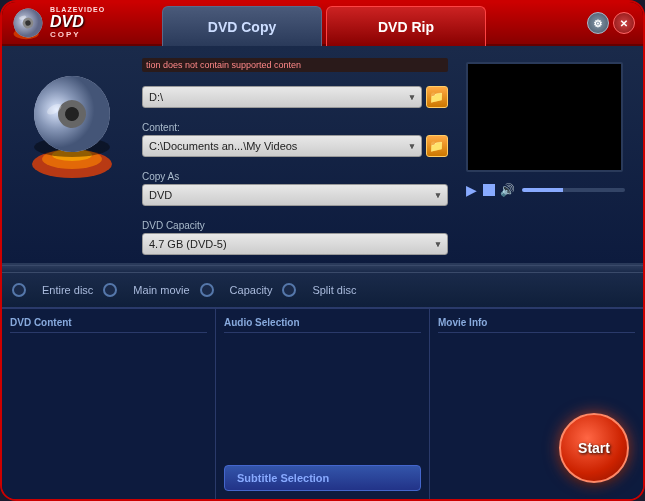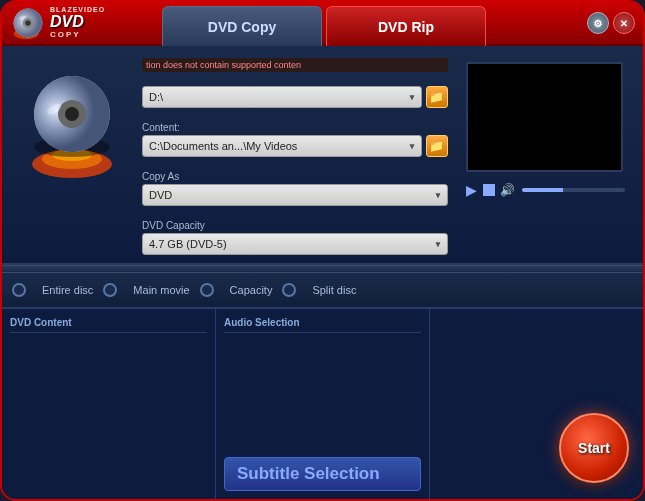--- a/index.html
+++ b/index.html
@@ -386,21 +386,21 @@
 
     .panel-content {
       flex: 1;
     }
 
     .subtitle-btn {
       background: linear-gradient(180deg, #3355aa 0%, #223388 100%);
       border: 1px solid #4466cc;
       border-radius: 4px;
       color: #88aaff;
-      font-size: 17px;
+      font-size: 11px;
       font-weight: bold;
       padding: 6px 12px;
       cursor: pointer;
       width: 100%;
       text-align: left;
       margin-top: auto;
     }
 
     
     .start-btn-container {
@@ -600,20 +600,21 @@
 
         <div class="panel-section">
           <div class="panel-header">Audio Selection</div>
           <div class="panel-content"></div>
           <div style="margin-top: auto;">
             <button class="subtitle-btn">Subtitle Selection</button>
           </div>
         </div>
 
         <div class="panel-section" style="border-right:none;">
+          <div class="panel-header">Movie Info</div>
           <div class="panel-content"></div>
         </div>
 
       </div>
 
     </div>
   </div>
 
   <div class="start-btn-container">
     <div class="start-btn">Start</div>

